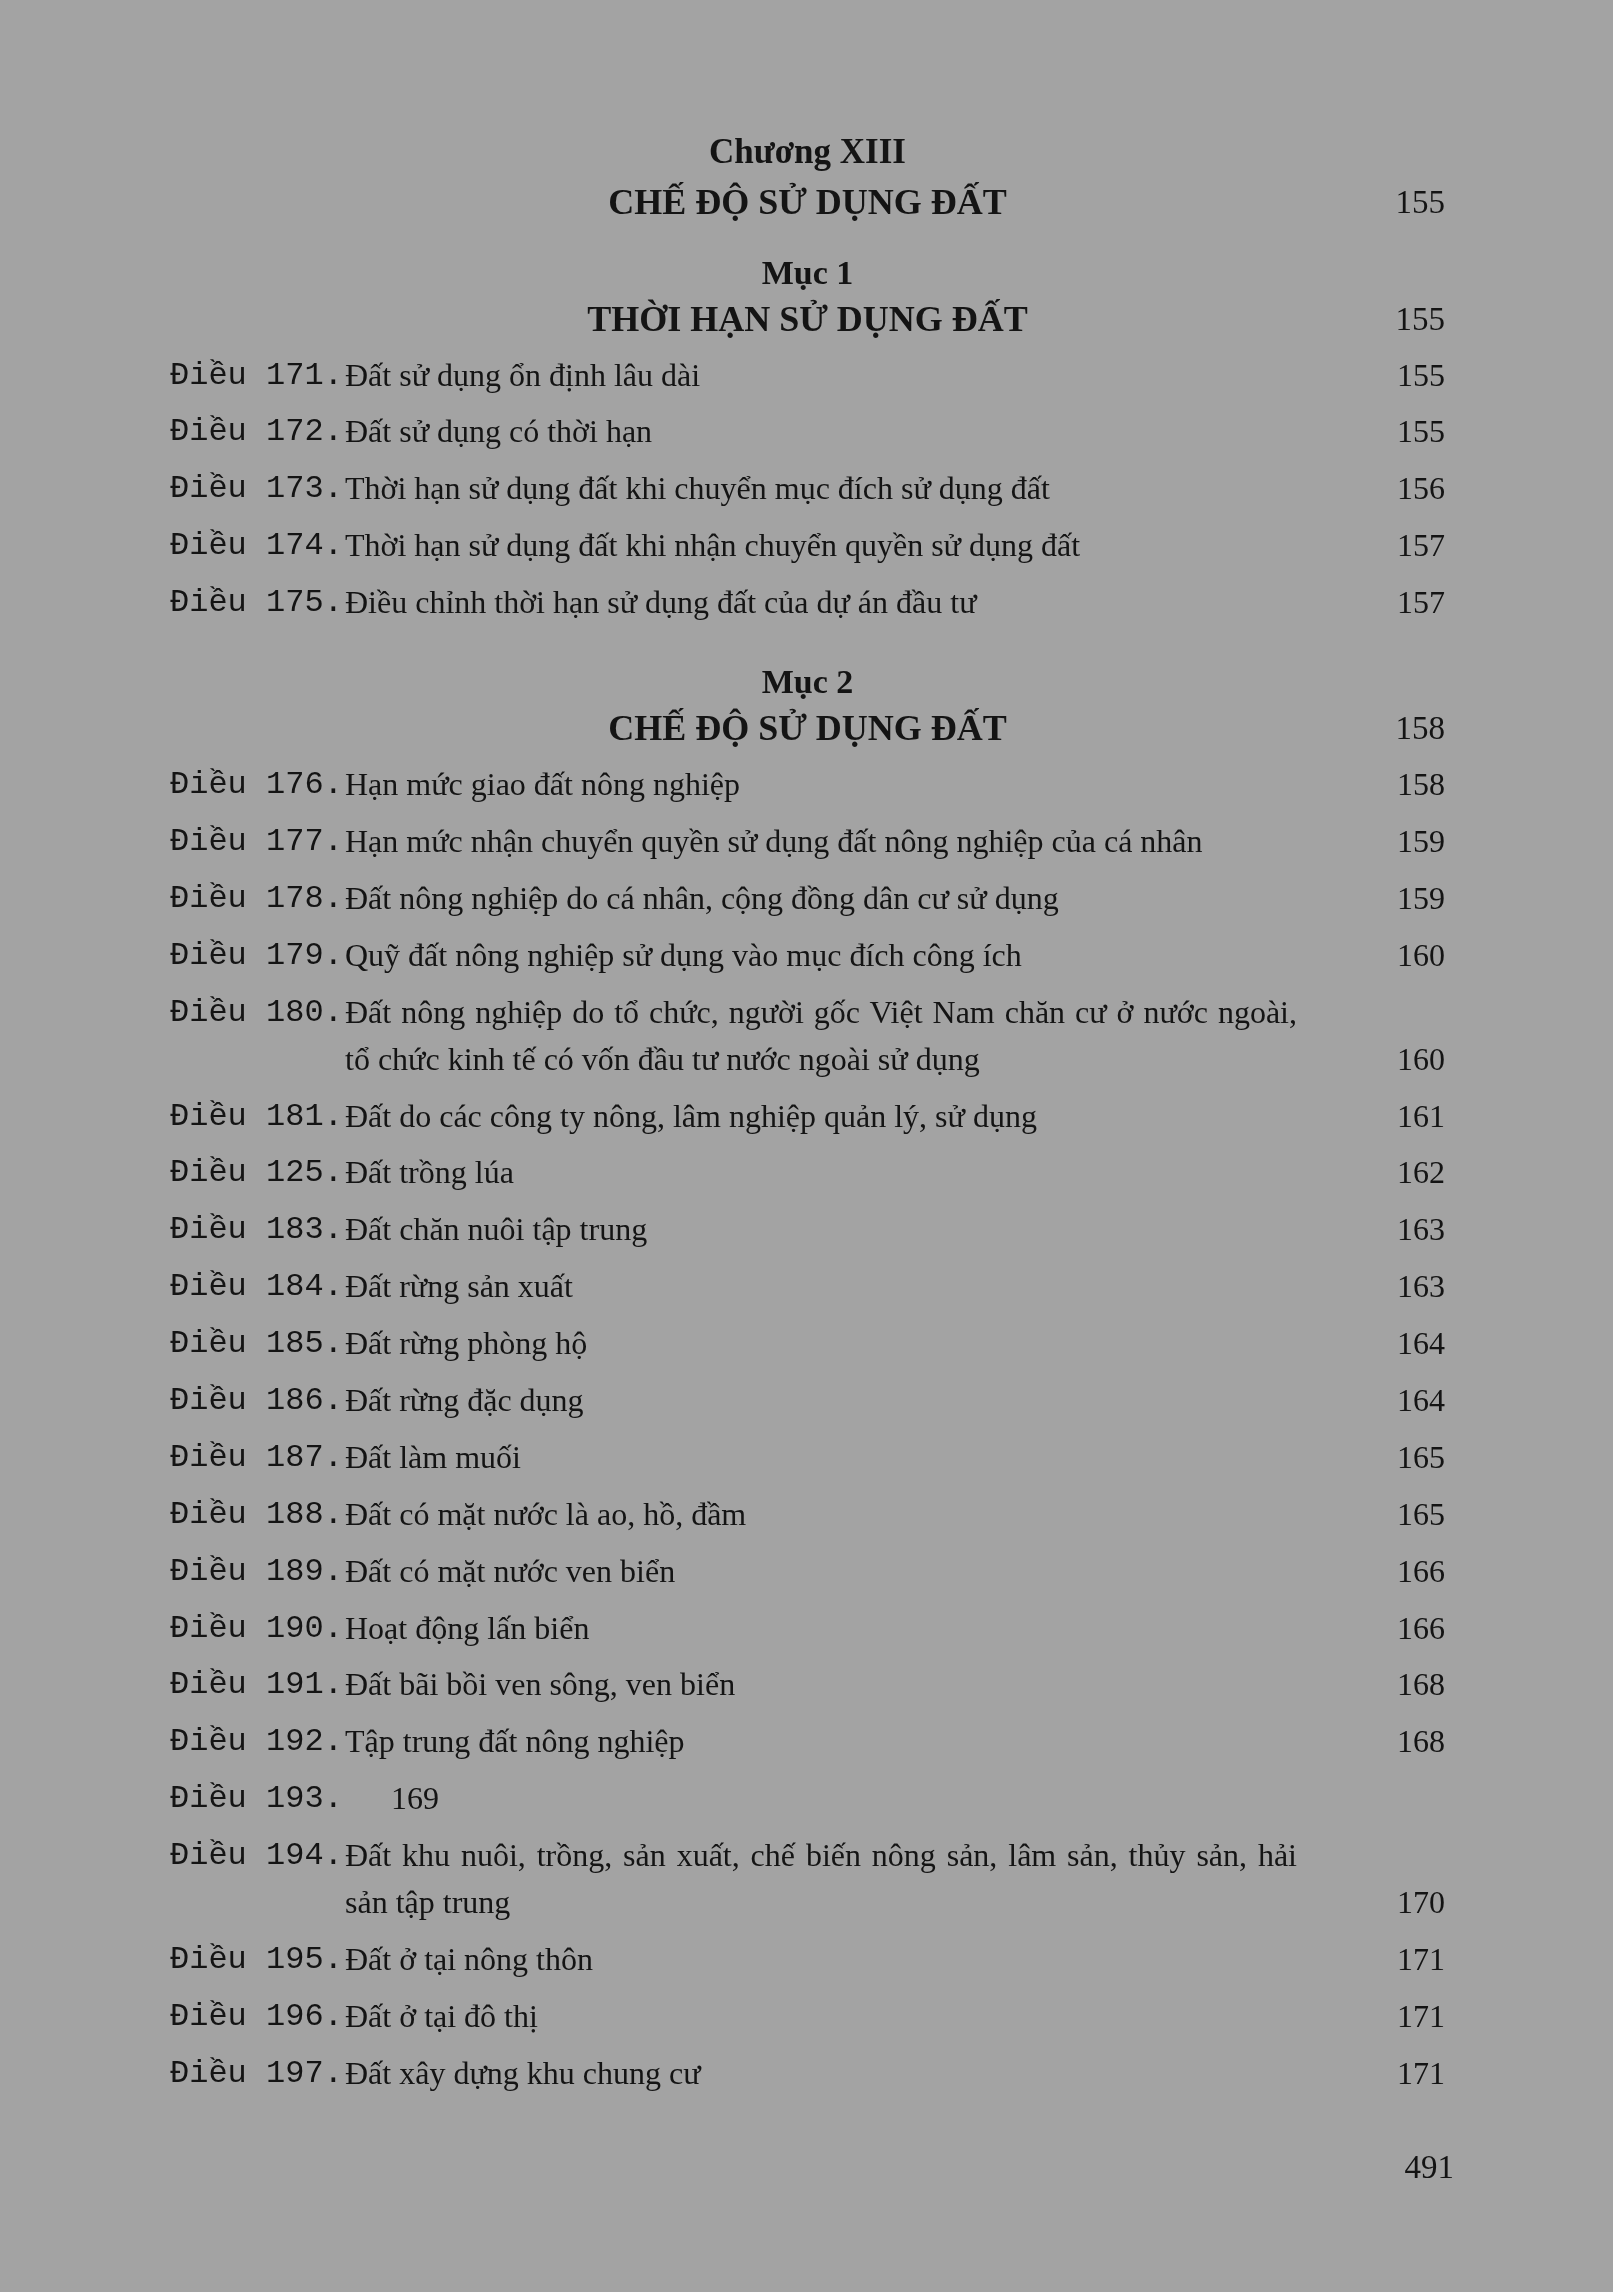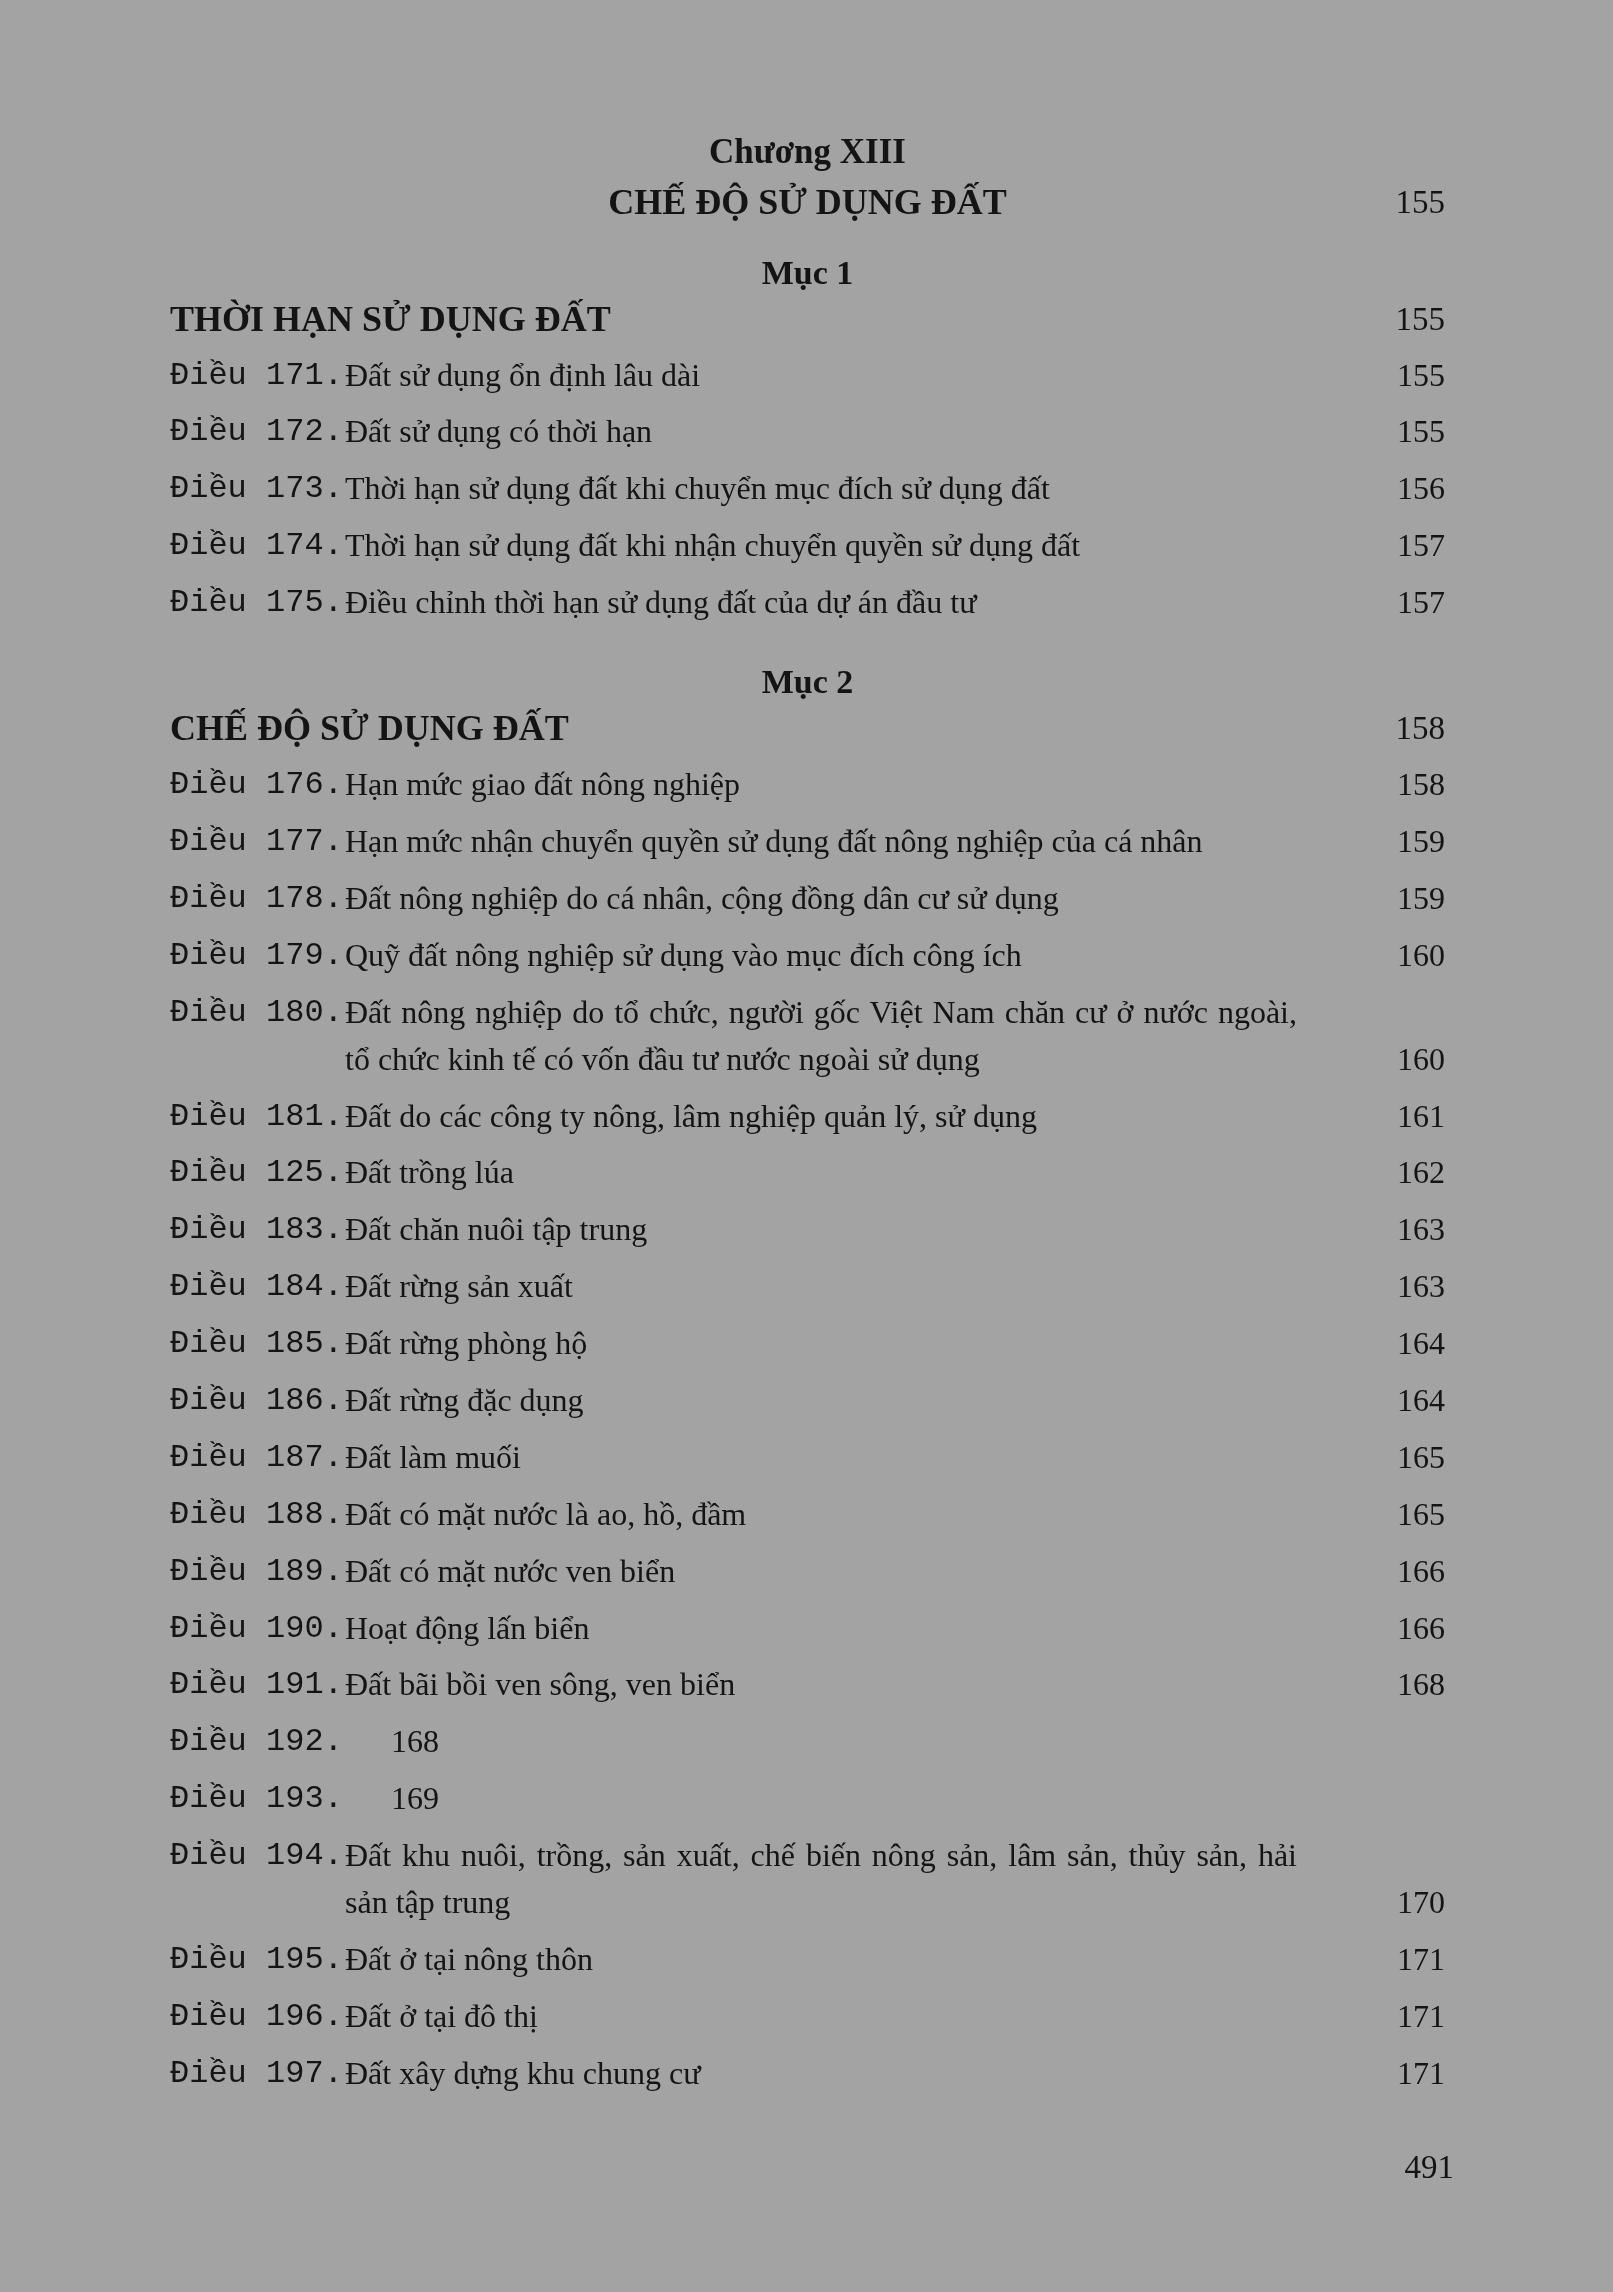--- a/index.html
+++ b/index.html
@@ -50,20 +50,21 @@
     margin-top: 32px;
   }
   .sec-label {
     text-align: center;
     font-weight: bold;
     font-size: 34px;
     line-height: 47px;
   }
   .sec-title-row {
     position: relative;
+    text-align: center;
     font-weight: bold;
     font-size: 36px;
     line-height: 47px;
   }
   .sec-title-row .pg {
     position: absolute;
     right: 0;
     bottom: 0;
     font-weight: normal;
     font-size: 33px;
@@ -235,20 +236,21 @@
           <span class="title">Hoạt động lấn biển</span>
           <span class="pg">166</span>
         </div>
       <div class="entry">
           <span class="no">Điều 191.</span>
           <span class="title">Đất bãi bồi ven sông, ven biển</span>
           <span class="pg">168</span>
         </div>
       <div class="entry">
           <span class="no">Điều 192.</span>
+          <span class="title">Tập trung đất nông nghiệp</span>
           <span class="pg">168</span>
         </div>
       <div class="entry">
           <span class="no">Điều 193.</span>
           <span class="pg">169</span>
         </div>
       <div class="entry">
           <span class="no">Điều 194.</span>
           <span class="title">Đất khu nuôi, trồng, sản xuất, chế biến nông sản, lâm sản, thủy sản, hải sản tập trung</span>
           <span class="pg">170</span>

